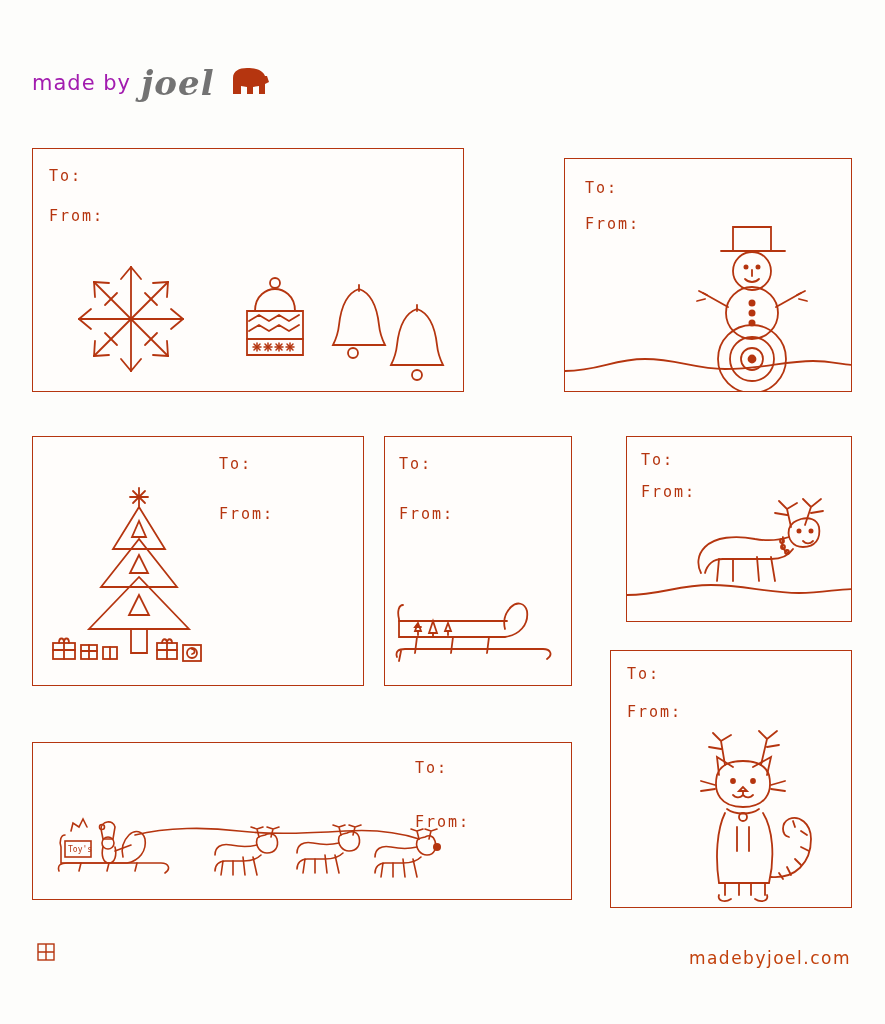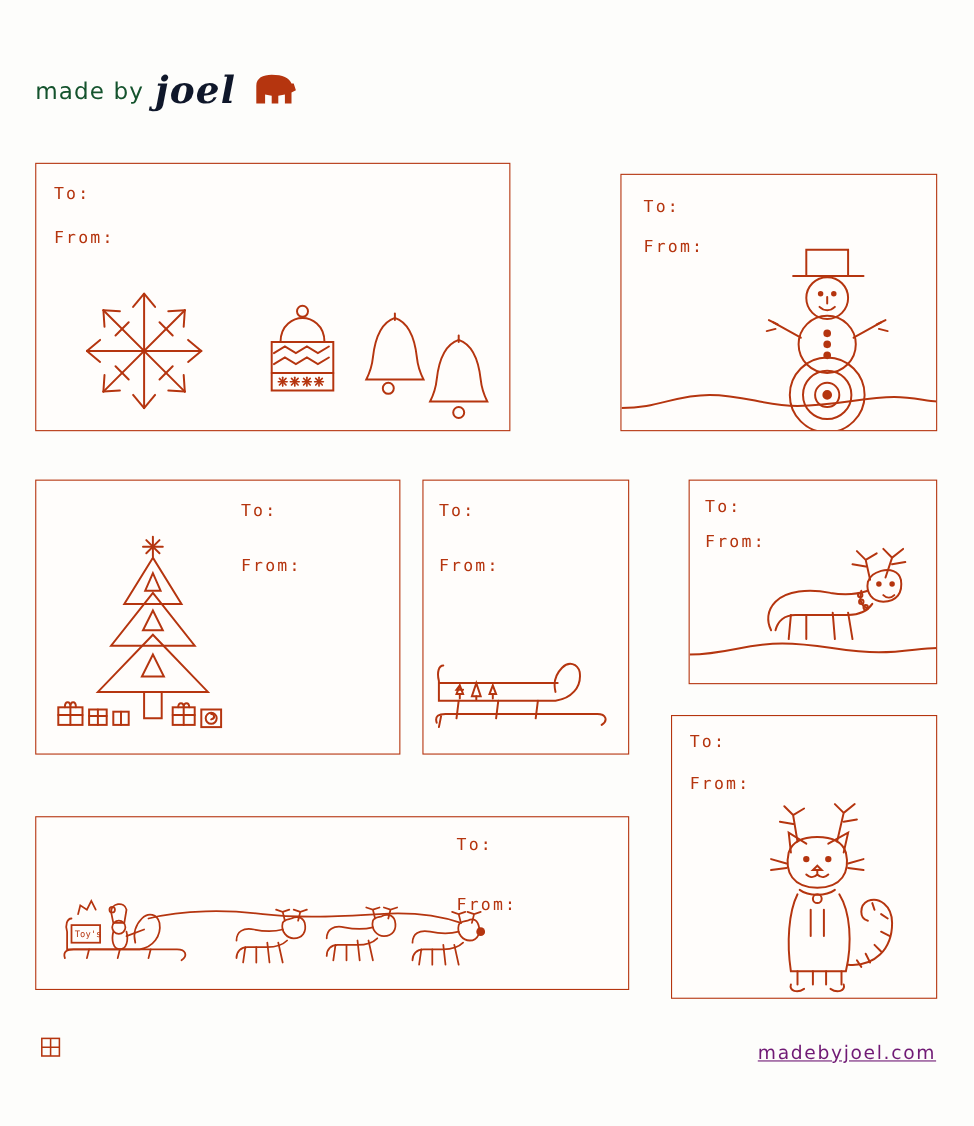--- a/index.html
+++ b/index.html
@@ -28,29 +28,29 @@
     left: 32px;
     top: 66px;
     display: flex;
     align-items: center;
     gap: 8px;
   }
   .logo-made {
     font-family: "DejaVu Sans", sans-serif;
     font-size: 21px;
     letter-spacing: 1px;
-    color: #14532d;
+    color: #a21caf;
   }
   .logo-joel {
     font-family: "DejaVu Serif", serif;
     font-size: 34px;
     font-weight: bold;
     font-style: italic;
     letter-spacing: 1px;
-    color: #0f172a;
+    color: #737373;
     line-height: 1;
     margin-left: 2px;
   }
   .logo-elephant {
     margin-left: 6px;
     display: block;
   }
 
   
   .tag {
@@ -76,22 +76,21 @@
   }
 
   
   .footer-url {
     position: absolute;
     right: 34px;
     bottom: 56px;
     font-family: "DejaVu Sans", sans-serif;
     font-size: 17px;
     letter-spacing: 1.5px;
-    color: #701a75;
-    text-decoration: underline;
+    color: #c2410c;
   }
   .footer-mark {
     position: absolute;
     left: 36px;
     bottom: 58px;
   }
 </style>
 </head>
 <body>
 

